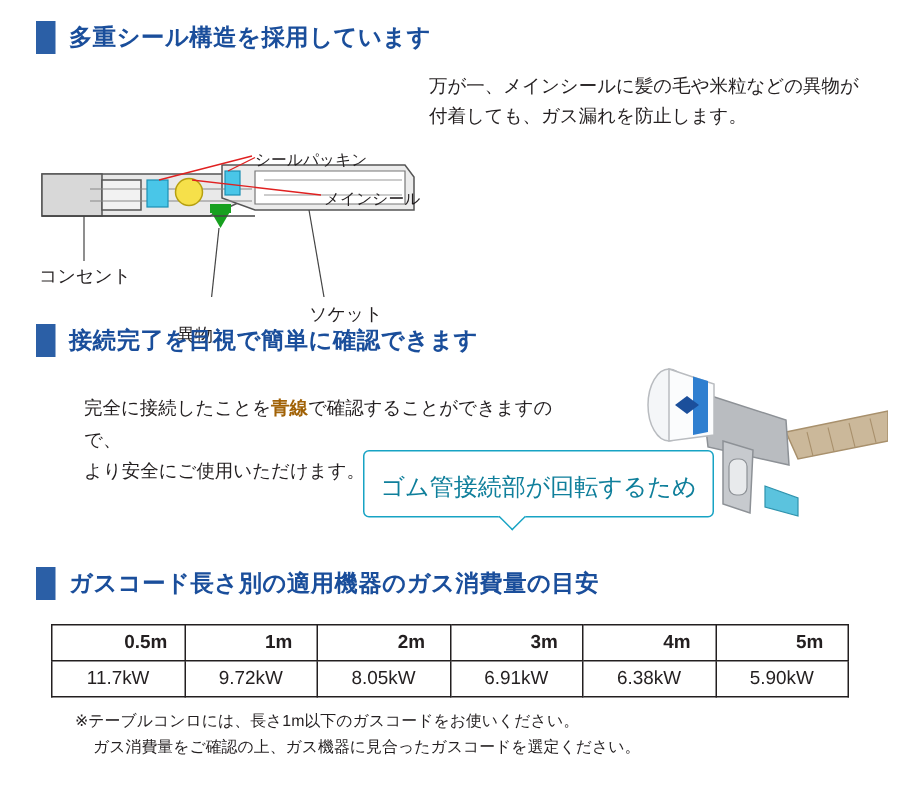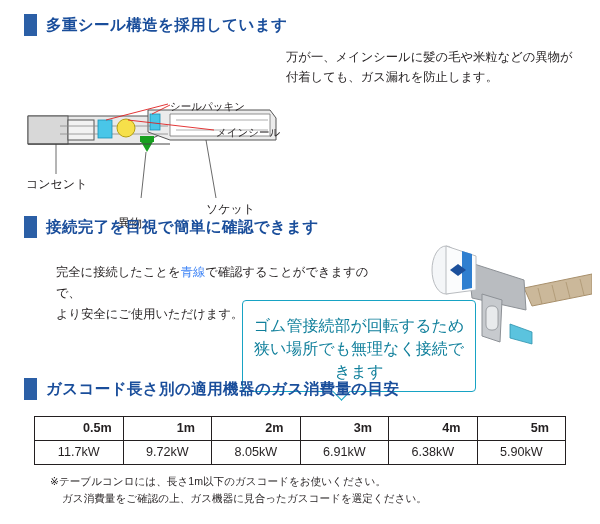--- a/index.html
+++ b/index.html
@@ -44,21 +44,21 @@
   .lbl-main{left:196px;top:78px;}
   .lbl-konsent{left:6px;top:128px;font-size:12px;}
   .lbl-socket{left:186px;top:153px;font-size:12px;}
   .lbl-ibutsu{left:98px;top:167px;font-size:12px;}
 
   
   .s2-text{
     position:absolute;left:56px;top:262px;width:330px;
     font-size:12.3px;line-height:1.7;
   }
-  .s2-text .blue{color:#3b82f6;font-weight:normal;}
+  .s2-text .blue{color:#a16207;font-weight:bold;}
   .callout{
     position:absolute;left:242px;top:300px;width:216px;
     border:1px solid #17a3c4;border-radius:4px;background:#ffffff;
     padding:13px 8px 7px;
     font-size:16px;line-height:1.45;color:#0f7f9b;text-align:center;
   }
   .callout:after{
     content:"";position:absolute;left:92px;bottom:-7px;width:12px;height:12px;
     background:#fff;border-right:1px solid #17a3c4;border-bottom:1px solid #17a3c4;
     transform:rotate(45deg);
@@ -141,21 +141,20 @@
     <span class="txt">接続完了を目視で簡単に確認できます</span>
   </div>
 
   <div class="s2-text">
     <span>完全に接続したことを</span><span class="blue">青線</span><span>で確認することができますので、</span><br>
     <span>より安全にご使用いただけます。</span>
   </div>
 
   <div class="callout">
     <div>ゴム管接続部が回転するため</div>
-    <div>狭い場所でも無理なく接続できます</div>
   </div>
 
   <div class="nozzle">
     <svg width="186" height="118" viewBox="0 0 186 118">
 
       <polygon points="118,52 186,38 186,58 126,70" fill="#cbb89a" stroke="#a8906c" stroke-width="1"></polygon>
       <line x1="132" y1="52" x2="136" y2="68" stroke="#a8906c" stroke-width="0.7"></line>
       <line x1="146" y1="49" x2="150" y2="65" stroke="#a8906c" stroke-width="0.7"></line>
       <line x1="160" y1="46" x2="164" y2="62" stroke="#a8906c" stroke-width="0.7"></line>
       <line x1="174" y1="43" x2="178" y2="59" stroke="#a8906c" stroke-width="0.7"></line>

